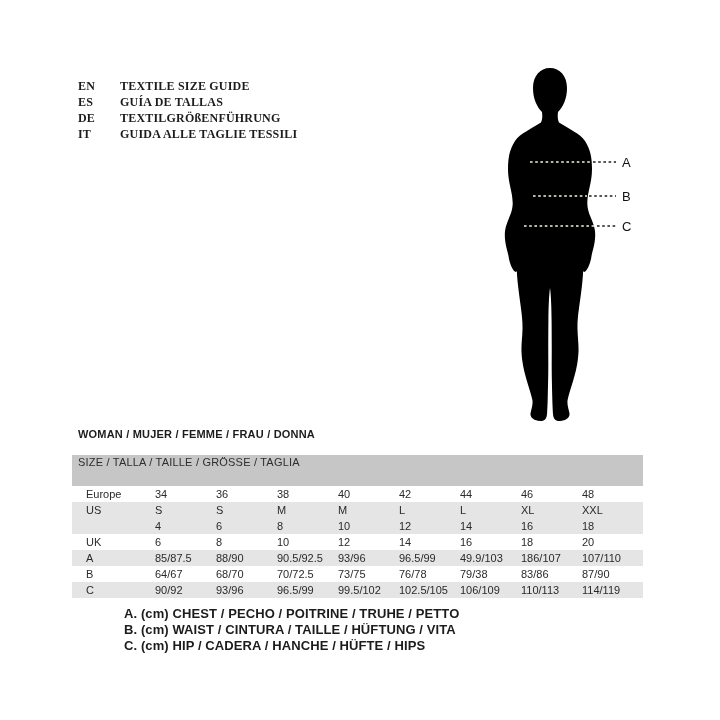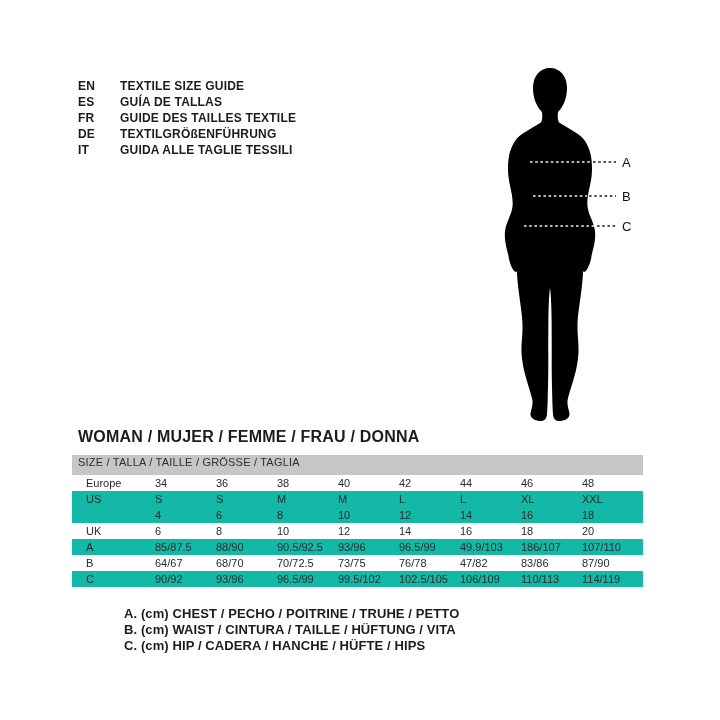--- a/index.html
+++ b/index.html
@@ -3,60 +3,56 @@
 <meta charset="utf-8">
 <style>
   * { margin:0; padding:0; box-sizing:border-box; }
   html,body { width:720px; height:720px; background:#ffffff; overflow:hidden;
     font-family:"Liberation Sans", sans-serif; color:#222; }
   .abs { position:absolute; }
 
   
   #lang-list { left:78px; top:78px; }
   .lang-row { display:flex; height:16px; line-height:16px; font-size:12px;
-    font-weight:bold; letter-spacing:0.2px; color:#1c1c1c; }
+    font-weight:bold; letter-spacing:0.2px; color:#1c1c1c;font-family:Liberation Serif, serif; }
   .lang-code { width:42px; }
 
   
   #figure { left:480px; top:55px; width:170px; height:375px; }
 
   
-  #woman-label { left:78px; top:428px; font-size:16px; font-weight:bold;
+  #woman-label { left:78px; top:428px; font-size:11px; font-weight:bold;
     letter-spacing:0.2px; color:#1c1c1c; }
 
   
   #size-table { left:72px; top:455px; width:571px; }
-  #table-header { height:20px; line-height:14px; background:#c6c6c6;
+  #table-header { height:31px; line-height:14px; background:#c6c6c6;
     font-size:11px; color:#2e2e2e; padding-left:6px; letter-spacing:0.2px; }
   .trow { display:grid; grid-template-columns:83px repeat(8,1fr);
     height:16px; line-height:16px; font-size:11px; color:#2a2a2a; }
-  .trow.shade { background:#14b8a6; }
+  .trow.shade { background:#e5e5e5; }
   .rl { text-align:left; padding-left:6px;margin-left:8px; }
   .rc { text-align:left; }
 
   
   #legend { left:80px; top:606px; }
   .legend-line { height:16px; line-height:16px; font-size:13px;
     font-weight:bold; letter-spacing:0.1px; color:#1c1c1c;margin-left:44px; }
 </style>
 </head>
 <body>
 
 <div id="lang-list" class="abs">
   <div class="lang-row">
       <span class="lang-code">EN</span>
       <span class="lang-label">TEXTILE SIZE GUIDE</span>
     </div>
   <div class="lang-row">
       <span class="lang-code">ES</span>
       <span class="lang-label">GUÍA DE TALLAS</span>
-    </div>
-  <div class="lang-row">
-      <span class="lang-code">FR</span>
-      <span class="lang-label">GUIDE DES TAILLES TEXTILE</span>
     </div>
   <div class="lang-row">
       <span class="lang-code">DE</span>
       <span class="lang-label">TEXTILGRÖßENFÜHRUNG</span>
     </div>
   <div class="lang-row">
       <span class="lang-code">IT</span>
       <span class="lang-label">GUIDA ALLE TAGLIE TESSILI</span>
     </div>
 </div>
@@ -186,21 +182,21 @@
       <span class="rc">186/107</span>
       <span class="rc">107/110</span>
     </div>
   <div class="trow">
       <span class="rl">B</span>
       <span class="rc">64/67</span>
       <span class="rc">68/70</span>
       <span class="rc">70/72.5</span>
       <span class="rc">73/75</span>
       <span class="rc">76/78</span>
-      <span class="rc">47/82</span>
+      <span class="rc">79/38</span>
       <span class="rc">83/86</span>
       <span class="rc">87/90</span>
     </div>
   <div class="trow shade">
       <span class="rl">C</span>
       <span class="rc">90/92</span>
       <span class="rc">93/96</span>
       <span class="rc">96.5/99</span>
       <span class="rc">99.5/102</span>
       <span class="rc">102.5/105</span>

